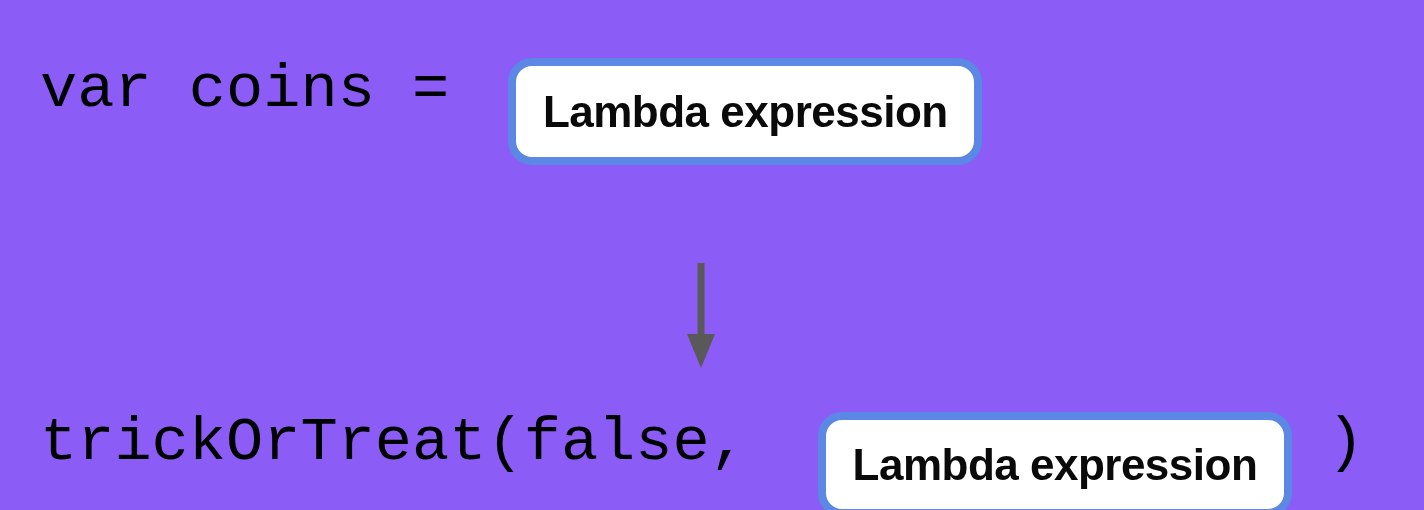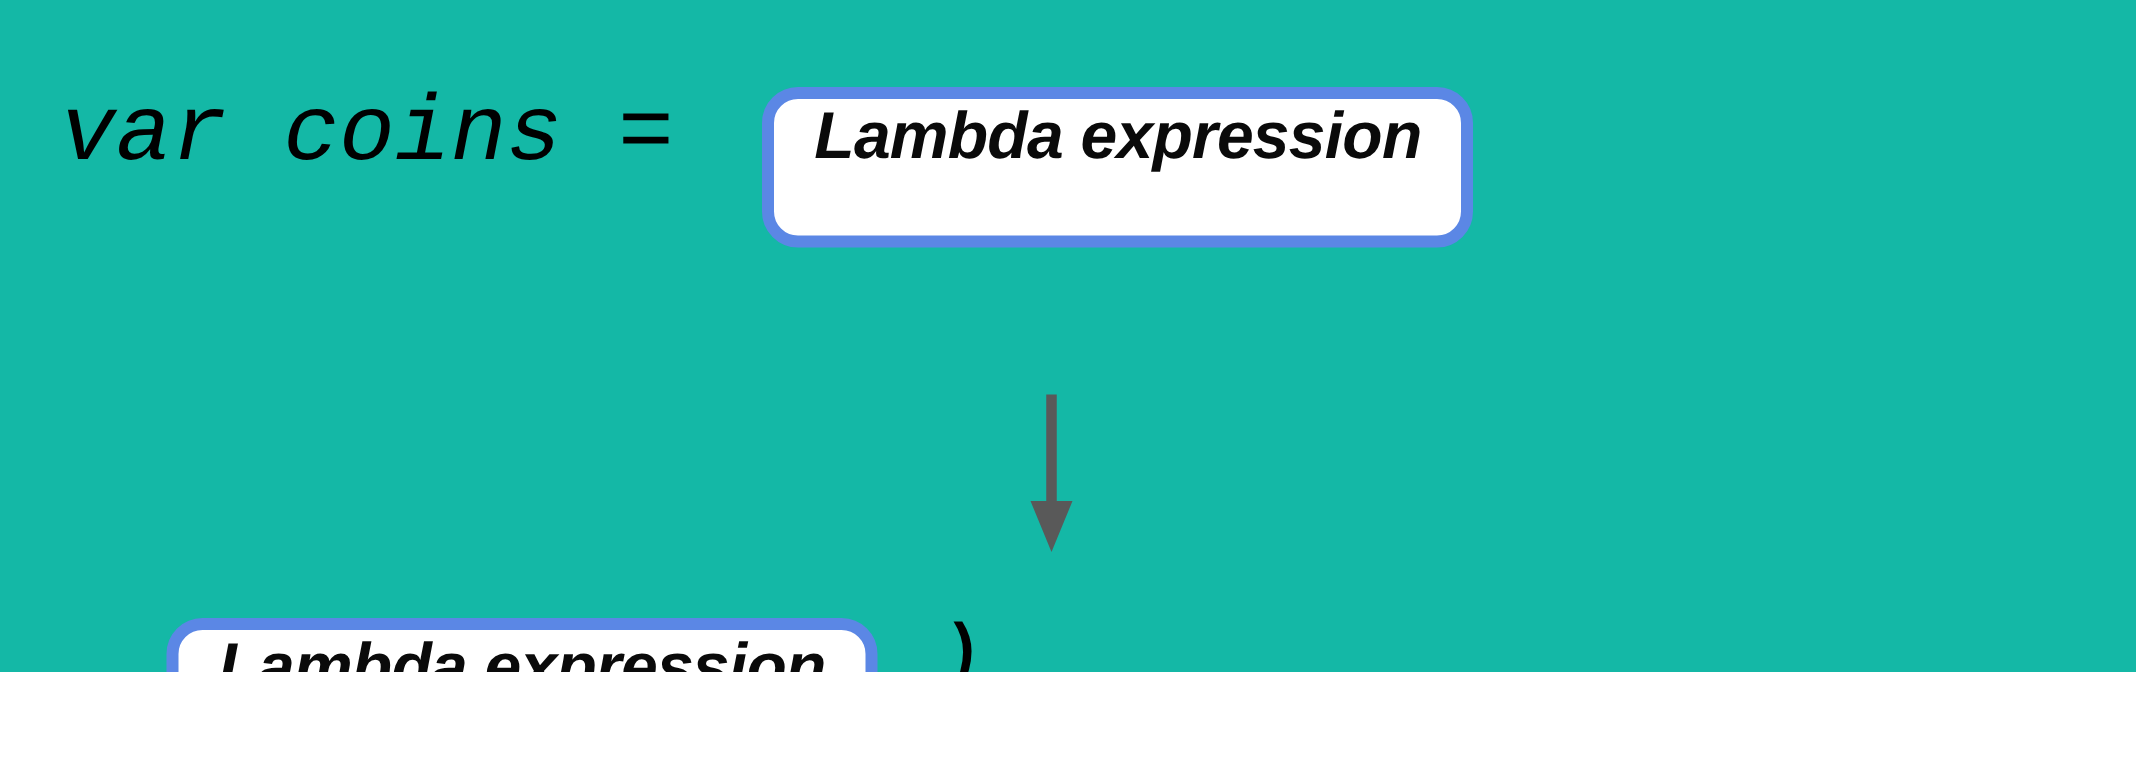--- a/index.html
+++ b/index.html
@@ -1,24 +1,23 @@
 <!DOCTYPE html>
 <html><head>
 <meta charset="utf-8">
 <style>
   * { margin: 0; padding: 0; box-sizing: border-box; }
   html, body { background: #ffffff; }
   .canvas {
     position: relative;
     width: 1424px;
-    height: 448px;
-    background: #14b8a6;
+    height: 510px;
+    background: #8b5cf6;
     overflow: hidden;
     font-family: "Liberation Sans", sans-serif;
-    font-style: italic;
   }
   .row {
     position: absolute;
     display: flex;
     align-items: center;
   }
   .code {
     font-family: "Liberation Mono", "DejaVu Sans Mono", monospace;
     font-size: 62px;
     line-height: 62px;
@@ -29,21 +28,21 @@
   .row1 { left: 40px; top: 36px; height: 107px; }
   .row2 { left: 40px; top: 177px; height: 62px; }
   .row3 { left: 40px; top: 390px; height: 105px; }
   .lambda-box {
     height: 107px;
     width: 474px;
     border: 8px solid #5B87E5;
     border-radius: 24px;
     background: #ffffff;
     display: flex;
-    align-items: flex-start;
+    align-items: center;
     justify-content: center;
     margin-top: 44px;
   }
   .lambda-box .label {
     font-family: "Liberation Sans", sans-serif;
     font-weight: 700;
     font-size: 44px;
     letter-spacing: -0.5px;
     color: #0a0a0a;
     white-space: nowrap;
@@ -69,19 +68,20 @@
     </div>
   </div>
 
 
   <svg class="arrow" width="34" height="108" viewBox="0 0 34 108" xmlns="http://www.w3.org/2000/svg" aria-hidden="true">
     <line x1="17" y1="1" x2="17" y2="76" stroke="#595959" stroke-width="7"></line>
     <polygon points="3,72 31,72 17,106" fill="#595959"></polygon>
   </svg>
 
   <div class="row row3">
+    <span class="code">trickOrTreat(false,</span>
     <div class="lambda-box box2">
       <span class="label">Lambda expression</span>
     </div>
     <span class="code close-paren">)</span>
   </div>
 
 </div>
 
 </body></html>

